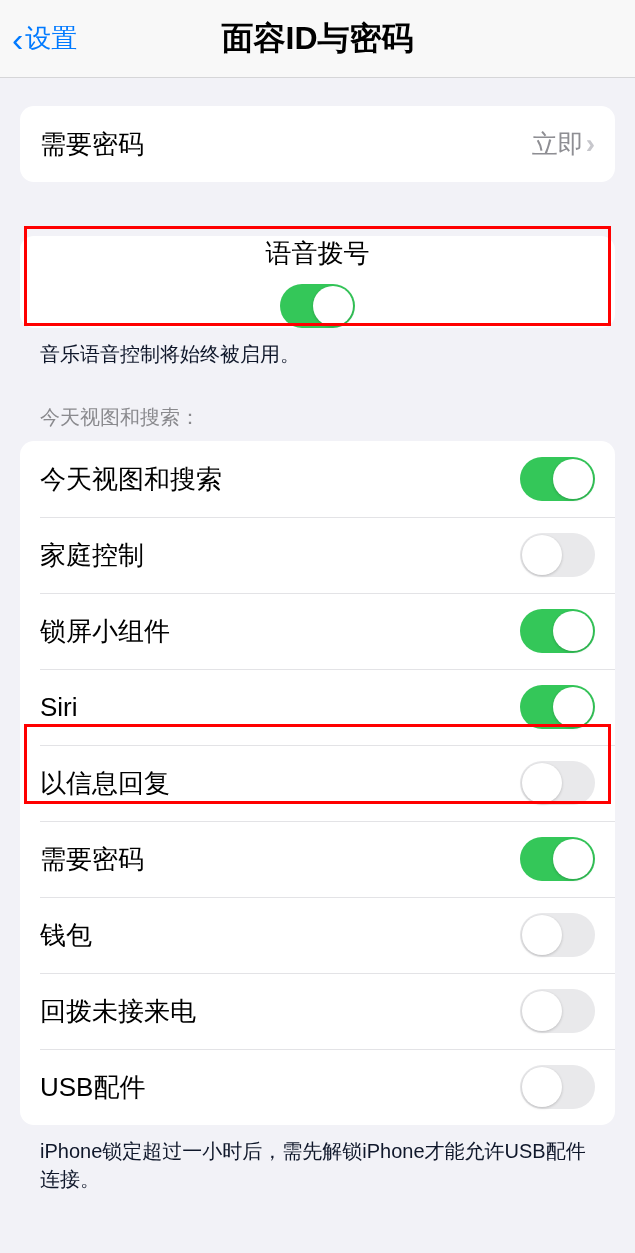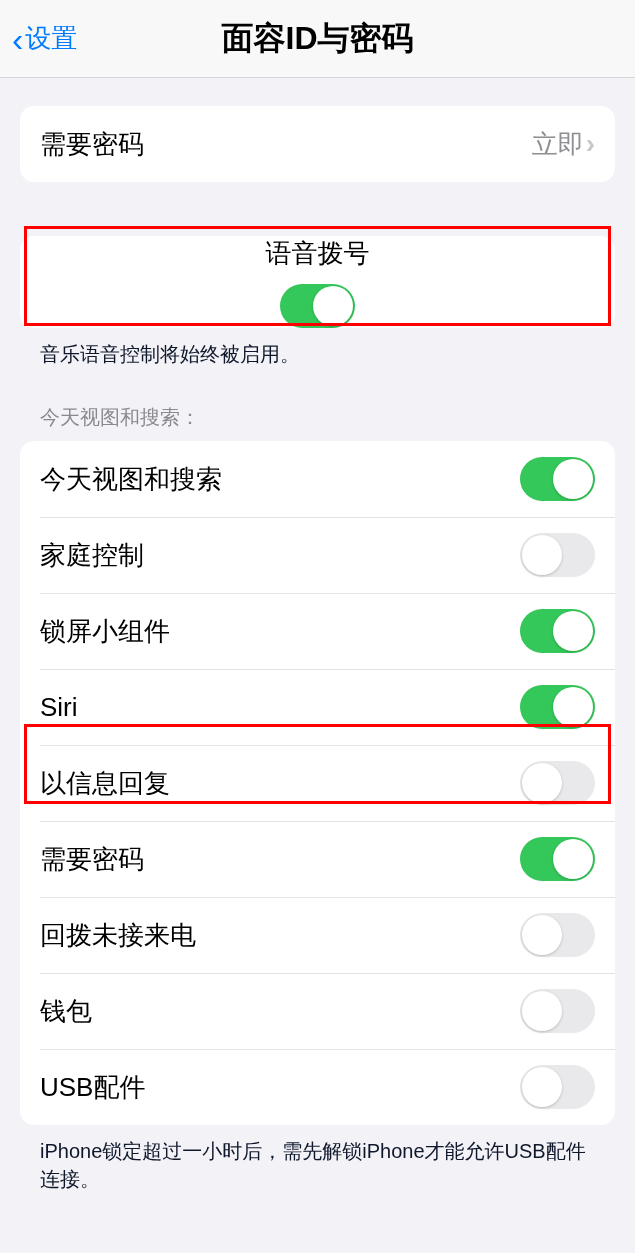--- a/index.html
+++ b/index.html
@@ -220,27 +220,27 @@
           <div class="toggle-knob"></div>
         </div>
       </div>
       <div class="row">
         <div class="row-label">需要密码</div>
         <div class="toggle on">
           <div class="toggle-knob"></div>
         </div>
       </div>
       <div class="row">
+        <div class="row-label">钱包</div>
+        <div class="toggle off">
+          <div class="toggle-knob"></div>
+        </div>
+      </div>
+      <div class="row">
         <div class="row-label">回拨未接来电</div>
-        <div class="toggle off">
-          <div class="toggle-knob"></div>
-        </div>
-      </div>
-      <div class="row">
-        <div class="row-label">钱包</div>
         <div class="toggle off">
           <div class="toggle-knob"></div>
         </div>
       </div>
       <div class="row">
         <div class="row-label">USB配件</div>
         <div class="toggle off">
           <div class="toggle-knob"></div>
         </div>
       </div>

